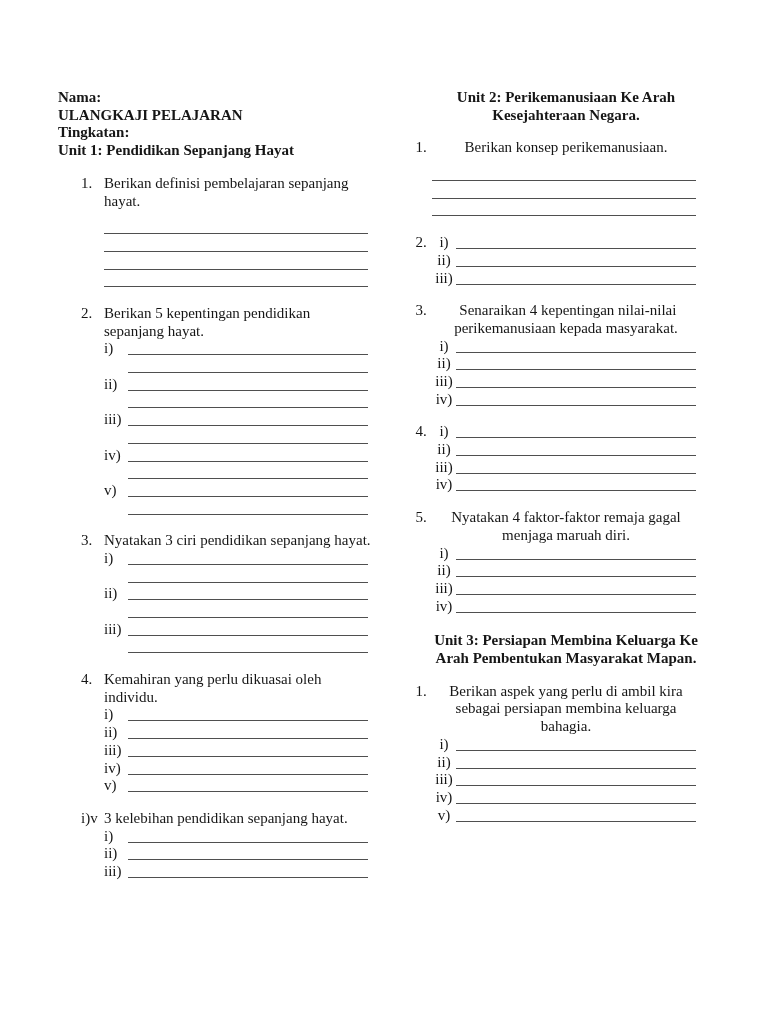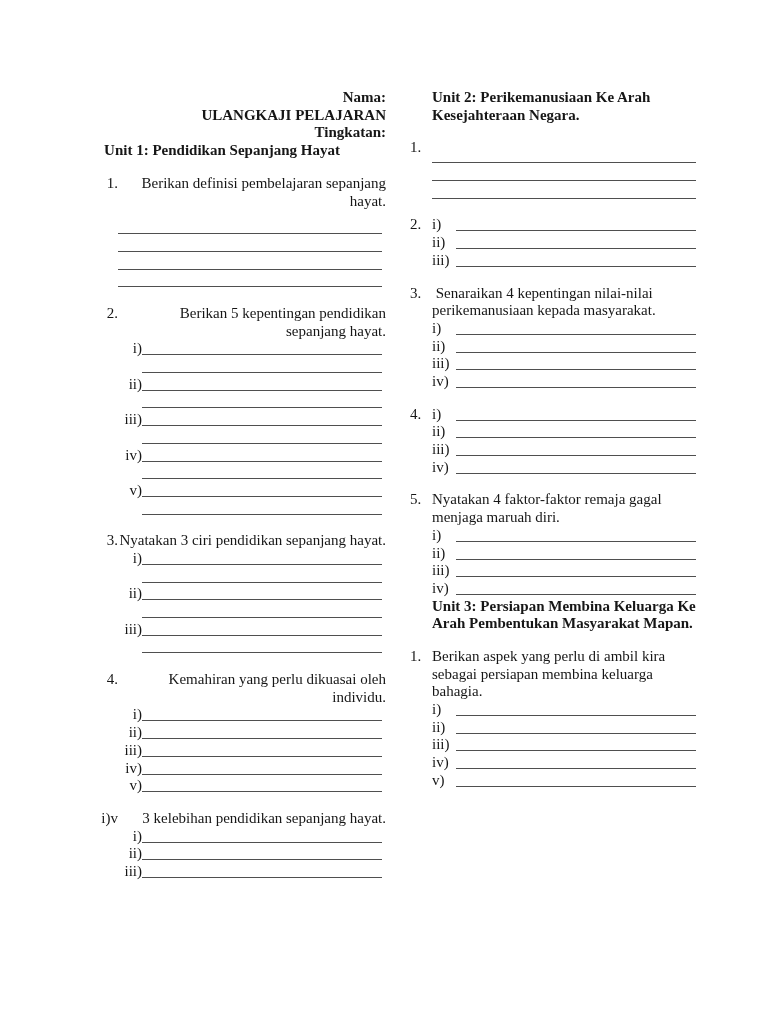--- a/index.html
+++ b/index.html
@@ -9,32 +9,32 @@
     width: 768px;
     height: 1024px;
     background: var(--page-bg, #ffffff);
     font-family: "Liberation Serif", "DejaVu Serif", serif;
     font-size: 15px;
     line-height: 17.7px;
     color: var(--text-color, #161616);
     overflow: hidden;
   }
   .col { position: absolute; top: 89px; }
-  #left-col  { left: 72px;  width: 314px; text-align: right; }
-  #right-col { left: 410px; width: 290px; }
+  #left-col  { left: 58px;  width: 314px; }
+  #right-col { left: 410px; width: 290px; text-align: center; }
 
   .doc-header .hline { font-weight: bold; }
 
   .section-title {
     font-weight: bold;
     white-space: pre-wrap;
     width: 268px;
   }
   #right-col .section-title { margin-left: 22px; }
-  .question + .section-title { }
+  .question + .section-title { margin-top: 17px; }
 
   .question { display: grid; }
   #left-col .question  { margin-left: 23px; grid-template-columns: 23px 1fr; }
   #right-col .question { grid-template-columns: 22px 1fr; }
   .section-title + .question, .question + .question { margin-top: 15px; }
 
   .qnum  { }
   .qbody { }
   .qtext { white-space: pre-wrap; }
 
@@ -197,20 +197,21 @@
             <div class="iline"></div>
           </div>
         </div>
       </div>
     </div>
   <div class="col" id="right-col">
       <div class="section-title">Unit 2: Perikemanusiaan Ke Arah Kesejahteraan Negara.</div>
       <div class="question">
         <div class="qnum">1.</div>
         <div class="qbody">
+          <div class="qtext">Berikan konsep perikemanusiaan.</div>
           <div class="blank-group">
             <div class="bline"></div>
             <div class="bline"></div>
             <div class="bline"></div>
           </div>
         </div>
       </div>
       <div class="question">
         <div class="qnum">2.</div>
         <div class="qbody">

